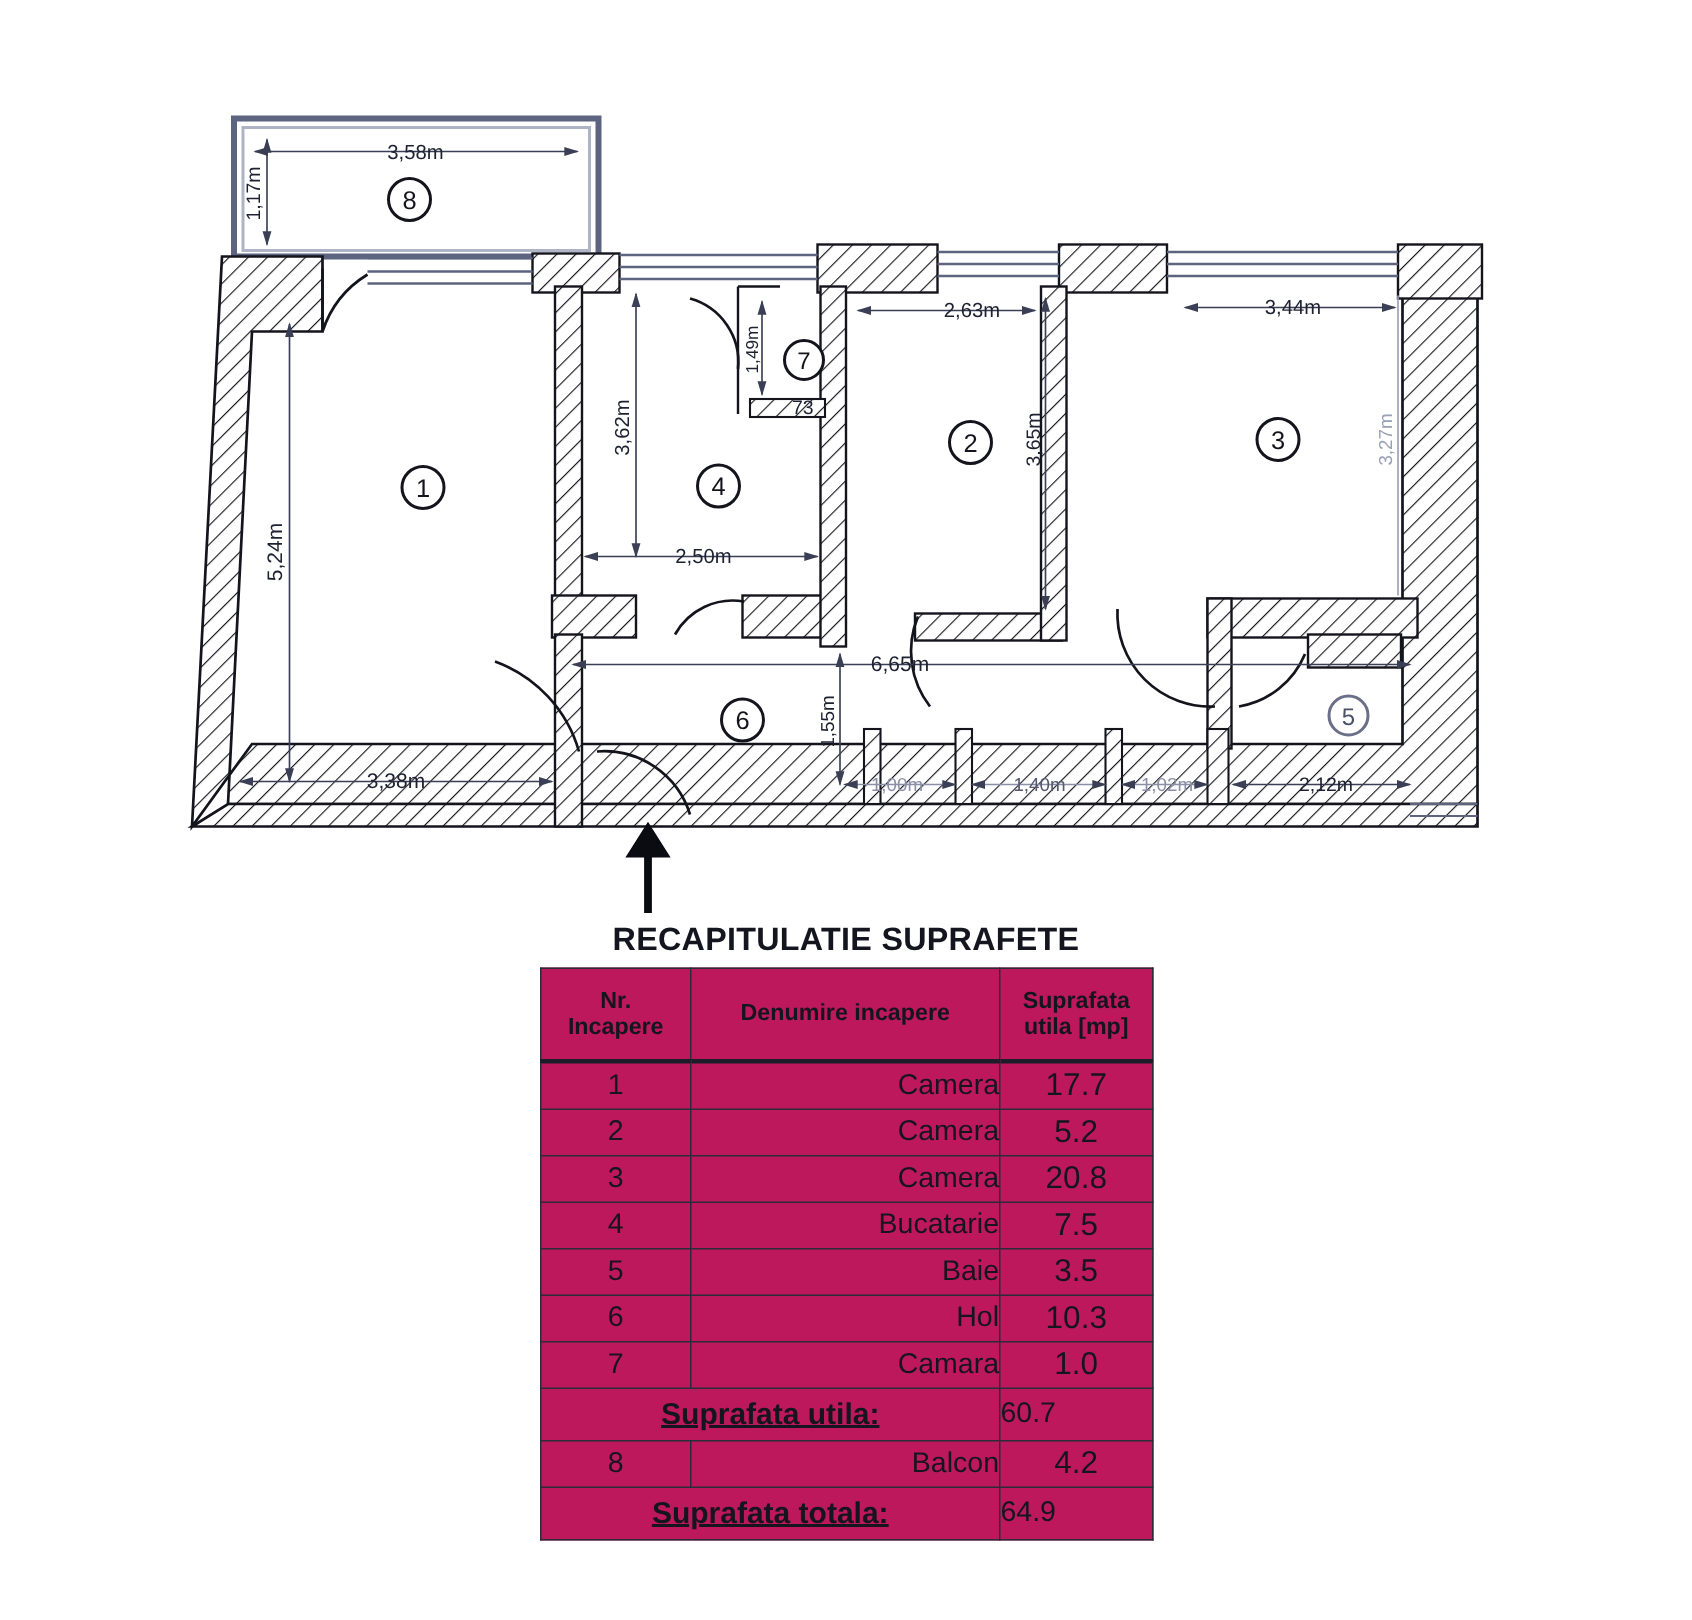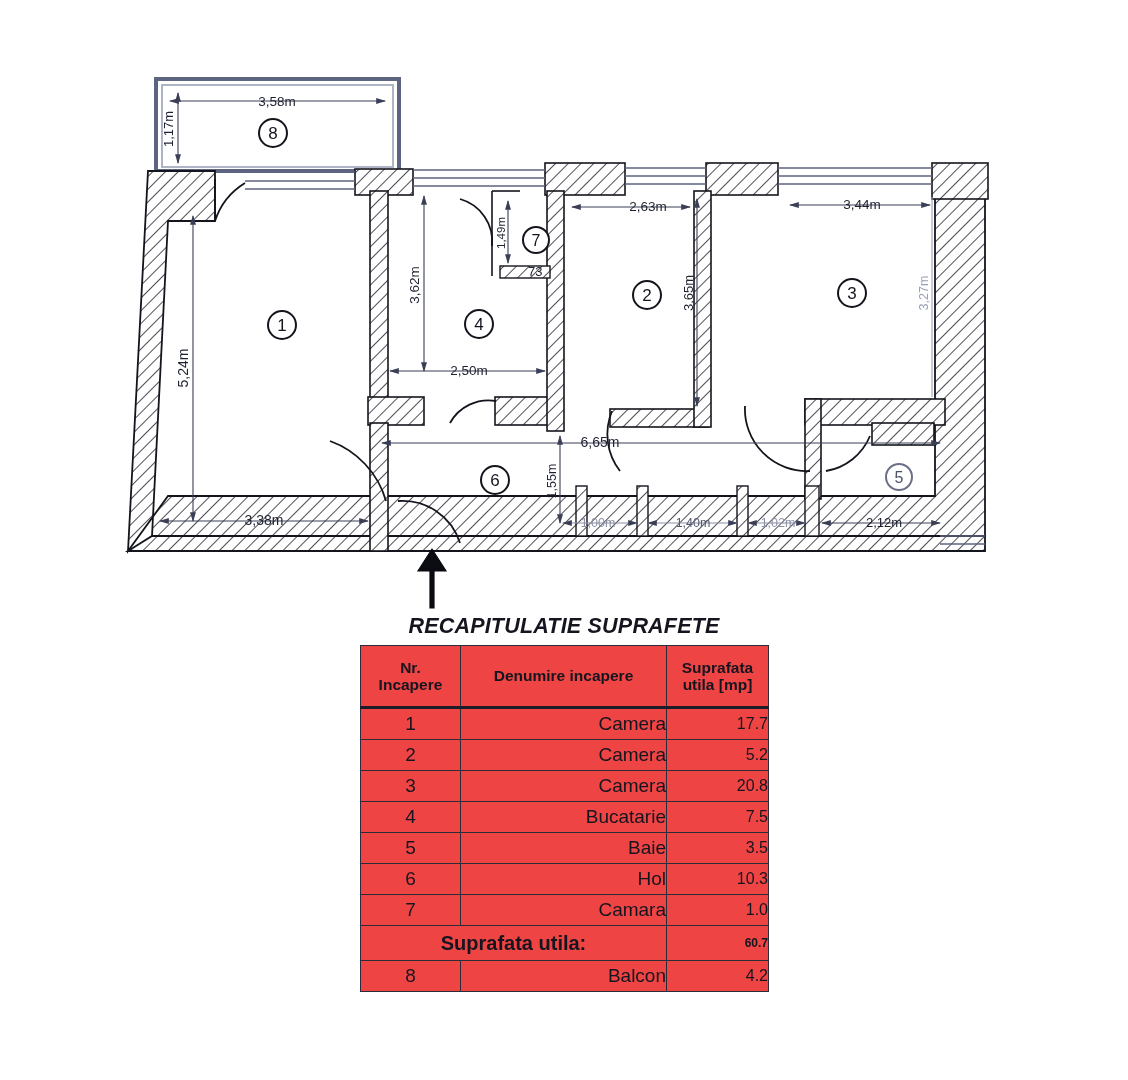--- a/index.html
+++ b/index.html
@@ -23,27 +23,26 @@
     width:408px;margin:0 auto;
   }
   #sheet-title{
     text-align:center;
     font-size:21.5px;
     font-weight:bold;
     letter-spacing:.2px;
     color:#15151f;
     margin:14px 0 6px 0;
     font-family:"Liberation Sans", sans-serif;
-    font-style:italic;
   }
   table.recap{
     border-collapse:collapse;
     width:408px;
     table-layout:fixed;
-    background:#ef4444;
+    background:#be185d;
   }
   table.recap td, table.recap th{
     border:1.4px solid #2b2b3a;
     padding:0;
     font-family:"Liberation Sans", sans-serif;
     color:#15151f;
   }
   .col-nr{width:100px;}
   .col-den{width:206px;}
   .col-sup{width:102px;}
@@ -56,27 +55,27 @@
     text-align:center;
     border-bottom:3.2px solid #1d1d2a !important;
   }
   td.c-nr{
     text-align:center;font-size:19px;height:30px;
   }
   td.c-den{
     text-align:right;font-size:19px;padding-left:14px;
   }
   td.c-sup{
-    text-align:right;font-size:16px;
+    text-align:center;font-size:21px;
   }
   td.sum-label{
-    text-align:center;font-size:20px;font-weight:bold;height:34px;
+    text-align:center;font-size:20px;font-weight:bold;height:34px;text-decoration:underline;
   }
   td.sum-val{
-    text-align:right;font-size:12px;font-weight:bold;
+    text-align:left;font-size:19px;font-weight:normal;
   }
   .hd-l1{display:block;}
   .hd-l2{display:block;}
 </style>
 </head>
 <body>
 
 <div id="plan-wrap">
 <svg id="plan-svg" width="1128" height="600" viewBox="0 0 1128 600">
   <defs>
@@ -294,16 +293,20 @@
           </tr>
           <tr>
             <td class="sum-label" colspan="2">Suprafata utila:</td>
             <td class="sum-val">60.7</td>
           </tr>
           <tr>
             <td class="c-nr">8</td>
             <td class="c-den">Balcon</td>
             <td class="c-sup">4.2</td>
           </tr>
+          <tr>
+            <td class="sum-label" colspan="2">Suprafata totala:</td>
+            <td class="sum-val">64.9</td>
+          </tr>
         </tbody>
     </table>
   </div>
 </div>
 
 </body></html>

